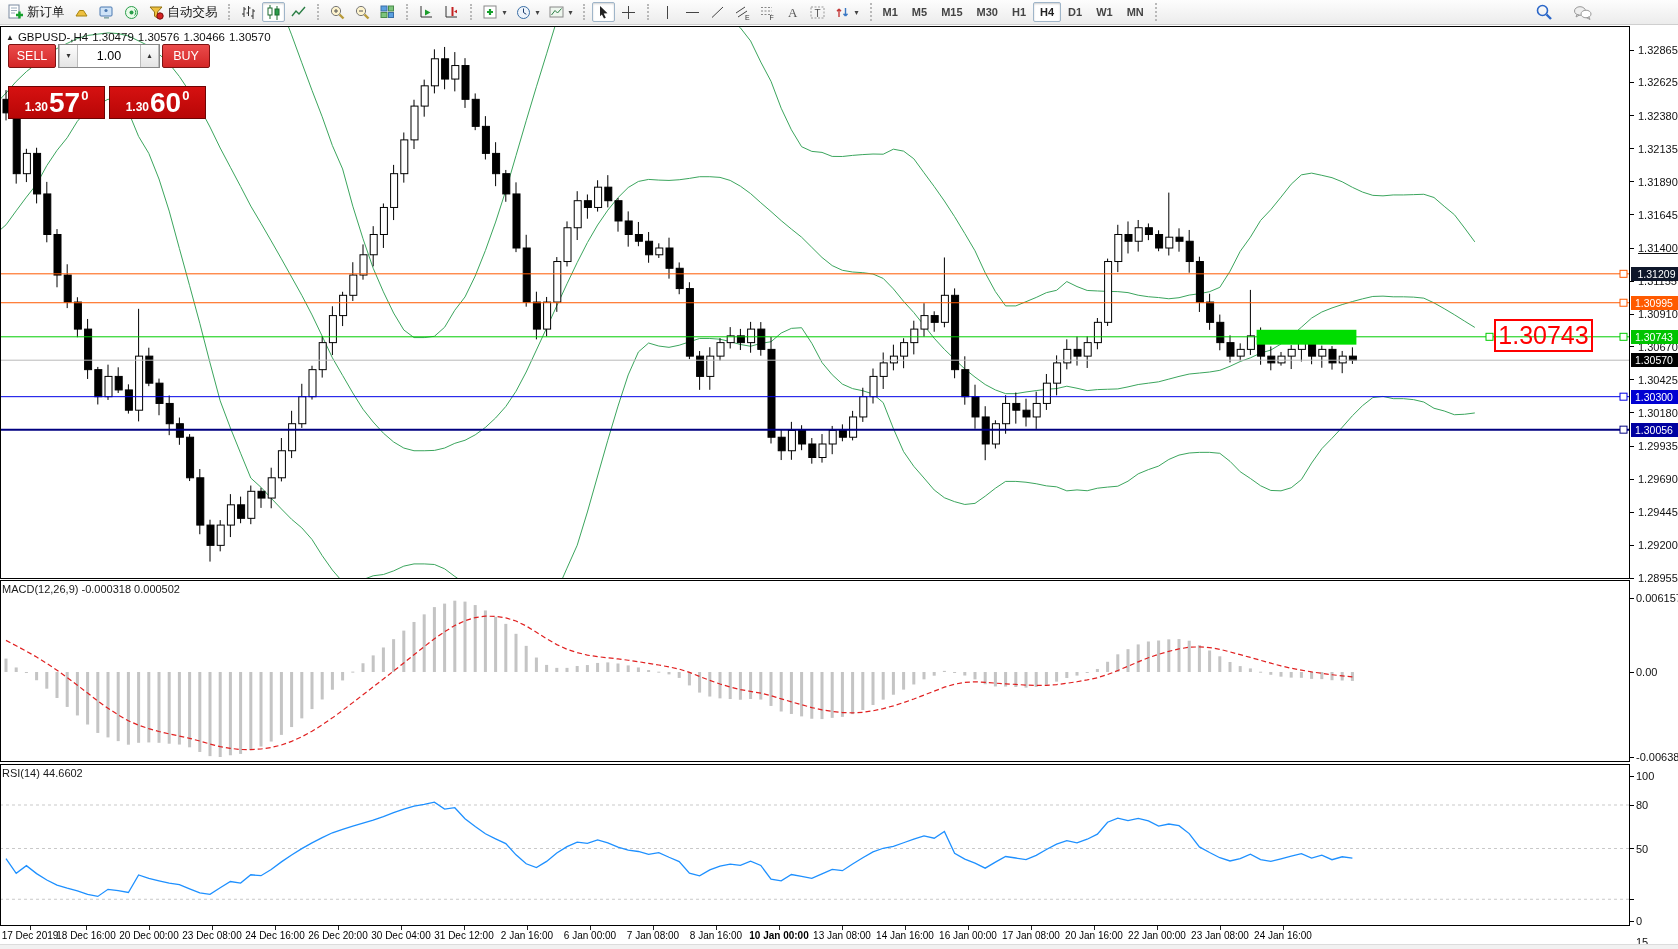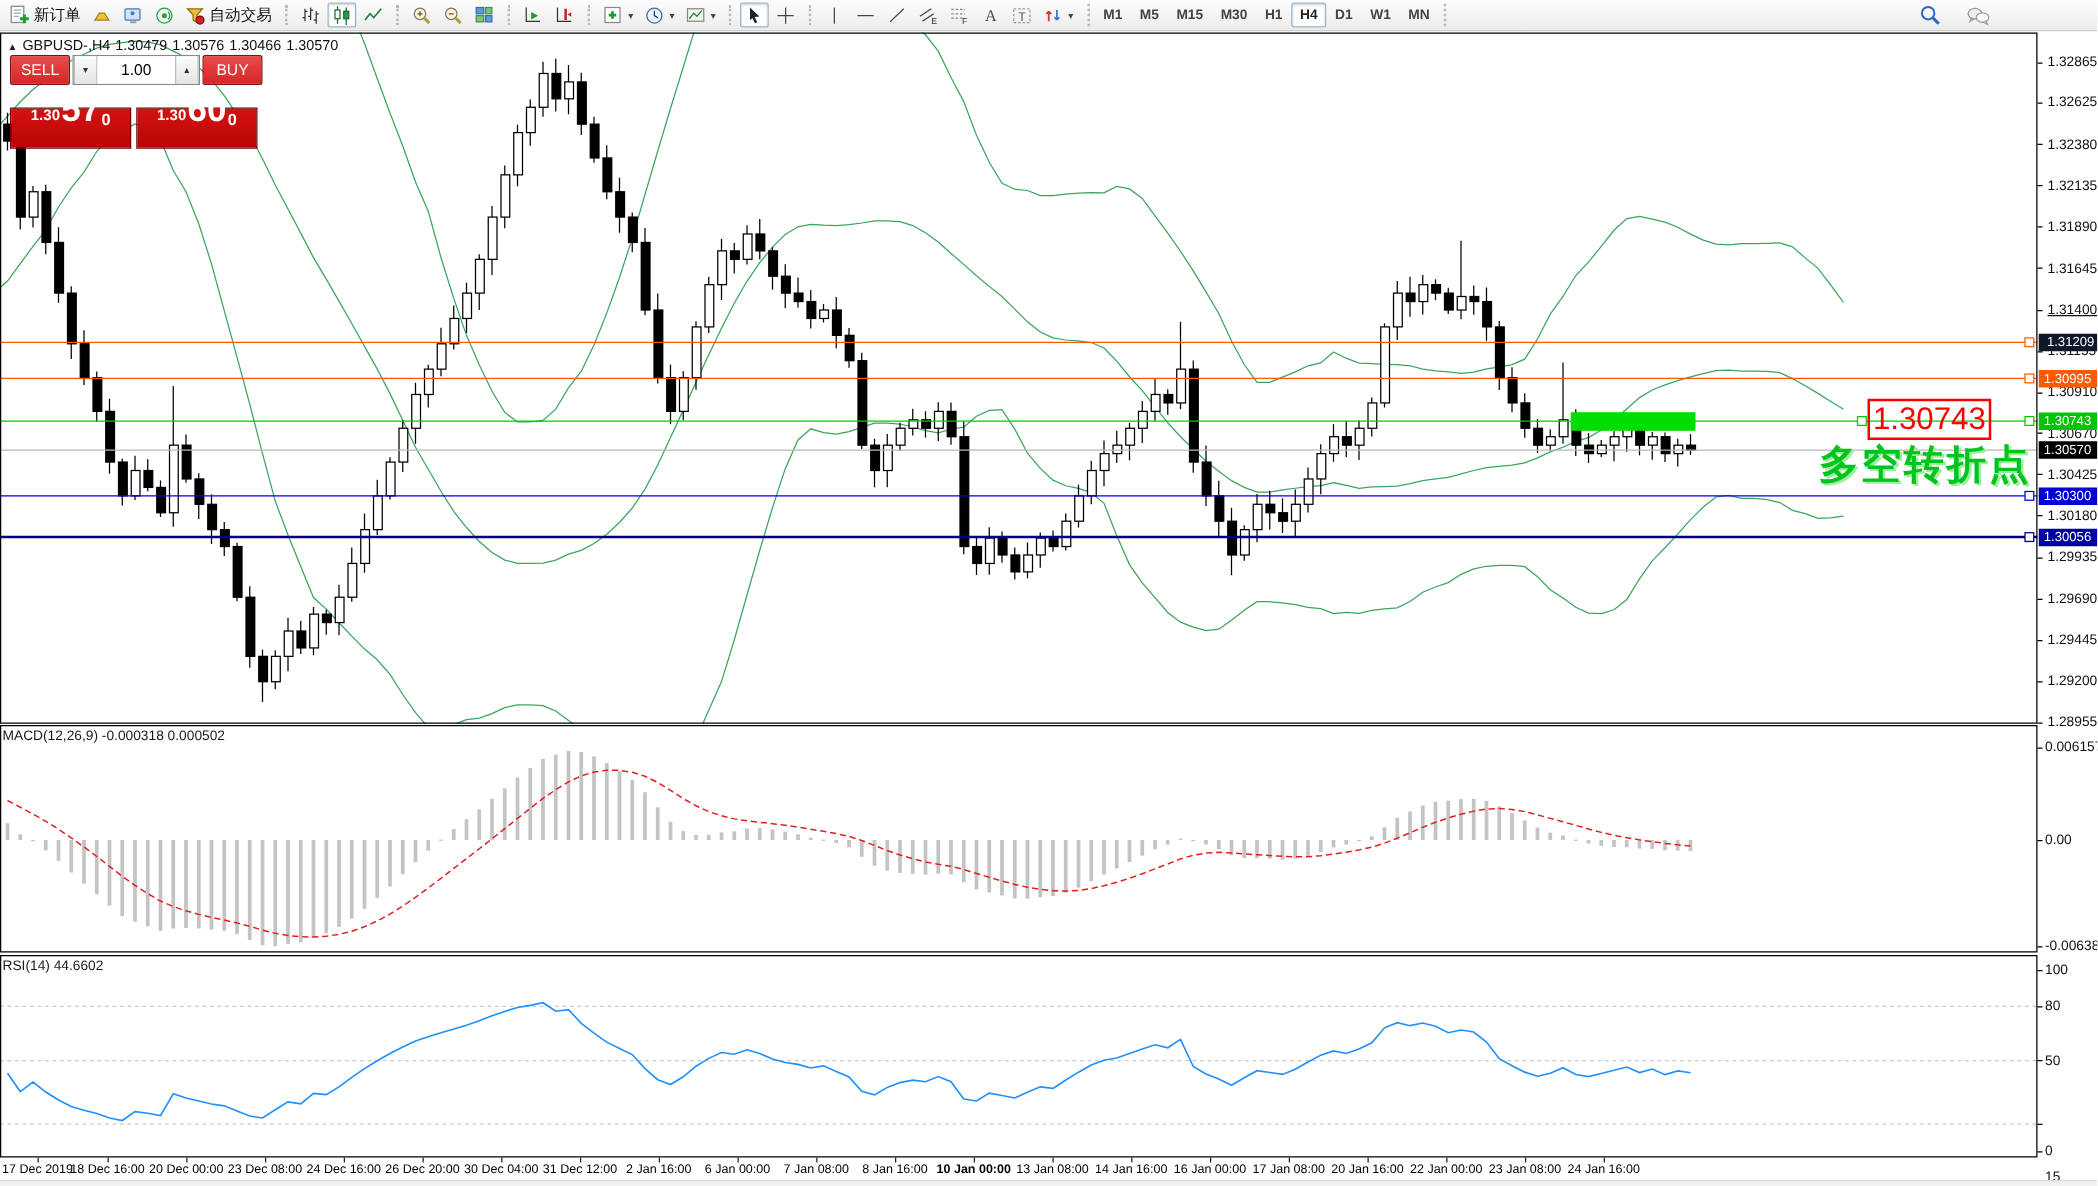--- a/index.html
+++ b/index.html
@@ -40,21 +40,21 @@
   #ocp{position:absolute;left:8px;top:44px;width:202px;}
   #ocp .row1{display:flex;height:40px;gap:2px;}
   .ocp-btn{width:50px;height:24px;line-height:22px;text-align:center;color:#fff;font-size:12.5px;
     background:linear-gradient(#ea4b4b,#d42727);border:1px solid #7e1212;box-sizing:border-box;border-radius:2px;}
   .spin{display:flex;border:1px solid #888;height:24px;box-sizing:border-box;background:#fff;}
   .spin .arrow{width:17px;background:linear-gradient(#fdfdfd,#e4e4e4);text-align:center;font-size:8px;
     line-height:22px;color:#333;border-left:1px solid #bbb;border-right:1px solid #bbb;}
   .spin .val{width:62px;text-align:center;font-size:12.5px;line-height:22px;color:#000;background:#fff;}
   #ocp .row2{display:flex;gap:4px;margin-top:2px;}
   .bigpx{width:97px;height:33px;background:linear-gradient(#d61111,#b80606);border:1px solid #6d0404;
-    box-sizing:border-box;color:#fff;display:flex;align-items:flex-end;justify-content:center;padding-bottom:16px;}
+    box-sizing:border-box;color:#fff;display:flex;align-items:flex-end;justify-content:center;padding-bottom:1px;}
   .bigpx .small{font-size:12px;font-weight:bold;margin-bottom:3px;}
   .bigpx .big{font-size:28px;font-weight:bold;line-height:28px;margin:0 1px;}
   .bigpx .sup{font-size:13px;font-weight:bold;align-self:flex-start;margin-top:1px;}
   
   #price-box{position:absolute;left:1494px;top:319px;width:99px;height:33px;box-sizing:border-box;
     border:2px solid #f00;color:#f00;font-size:25px;line-height:29px;text-align:center;background:rgba(255,255,255,.0);}
   #cn-label{position:absolute;left:1455px;top:350px;font-size:32px;font-weight:bold;color:#00c41e;
     letter-spacing:2px;text-shadow:2px 2px 0 #9cef9c;white-space:nowrap;}
   #bottomstrip{position:absolute;left:0;top:944px;width:1678px;height:5px;background:#f1f1f1;border-top:1px solid #dcdcdc;}
 </style>
@@ -793,21 +793,20 @@
     <span>MACD(12,26,9)</span>
     <span>-0.000318</span>
     <span>0.000502</span>
   </div>
   <div class="ind-label" style="top:767px">
     <span>RSI(14)</span>
     <span>44.6602</span>
   </div>
 
   <div id="price-box">1.30743</div>
-  <div id="cn-label">多空转折点</div>
 
   <div id="axis-labels">
       <div class="tickmark" style="top: 49.5px;"></div>
       <div class="axis-tick" style="top: 43px;">1.32865</div>
       <div class="tickmark" style="top: 81.9384px;"></div>
       <div class="axis-tick" style="top: 75.4384px;">1.32625</div>
       <div class="tickmark" style="top: 115.053px;"></div>
       <div class="axis-tick" style="top: 108.553px;">1.32380</div>
       <div class="tickmark" style="top: 148.167px;"></div>
       <div class="axis-tick" style="top: 141.667px;">1.32135</div>

